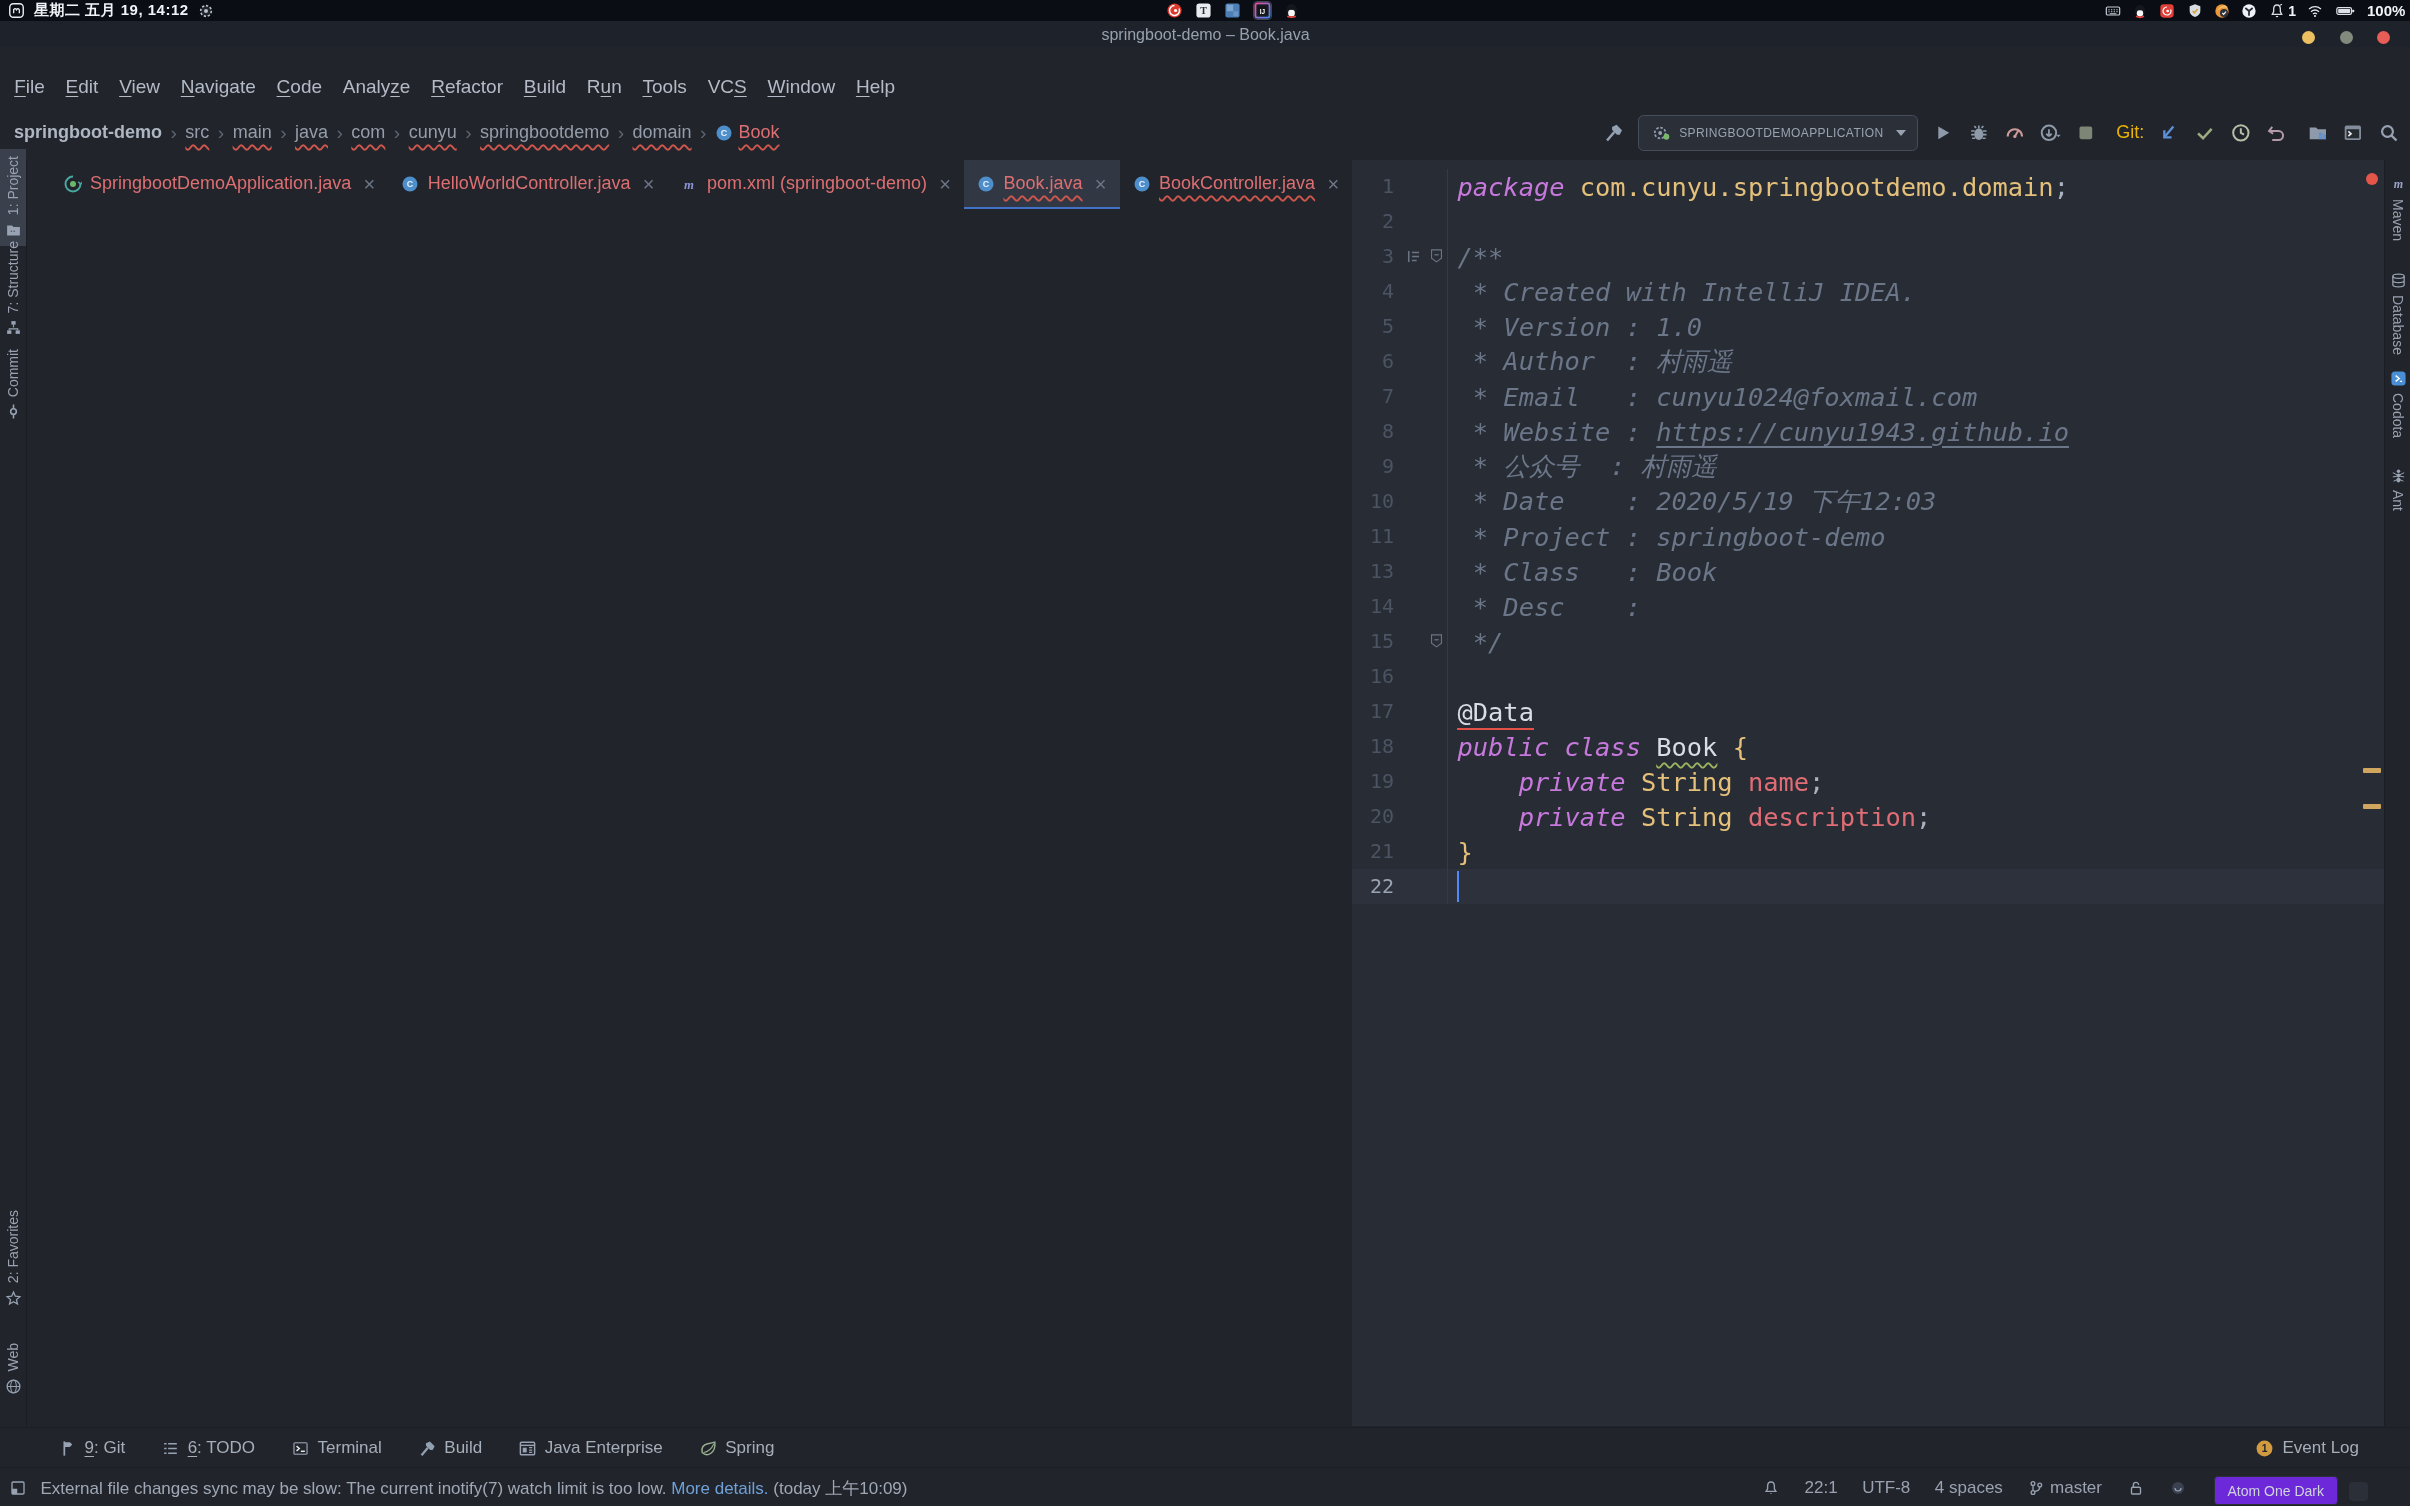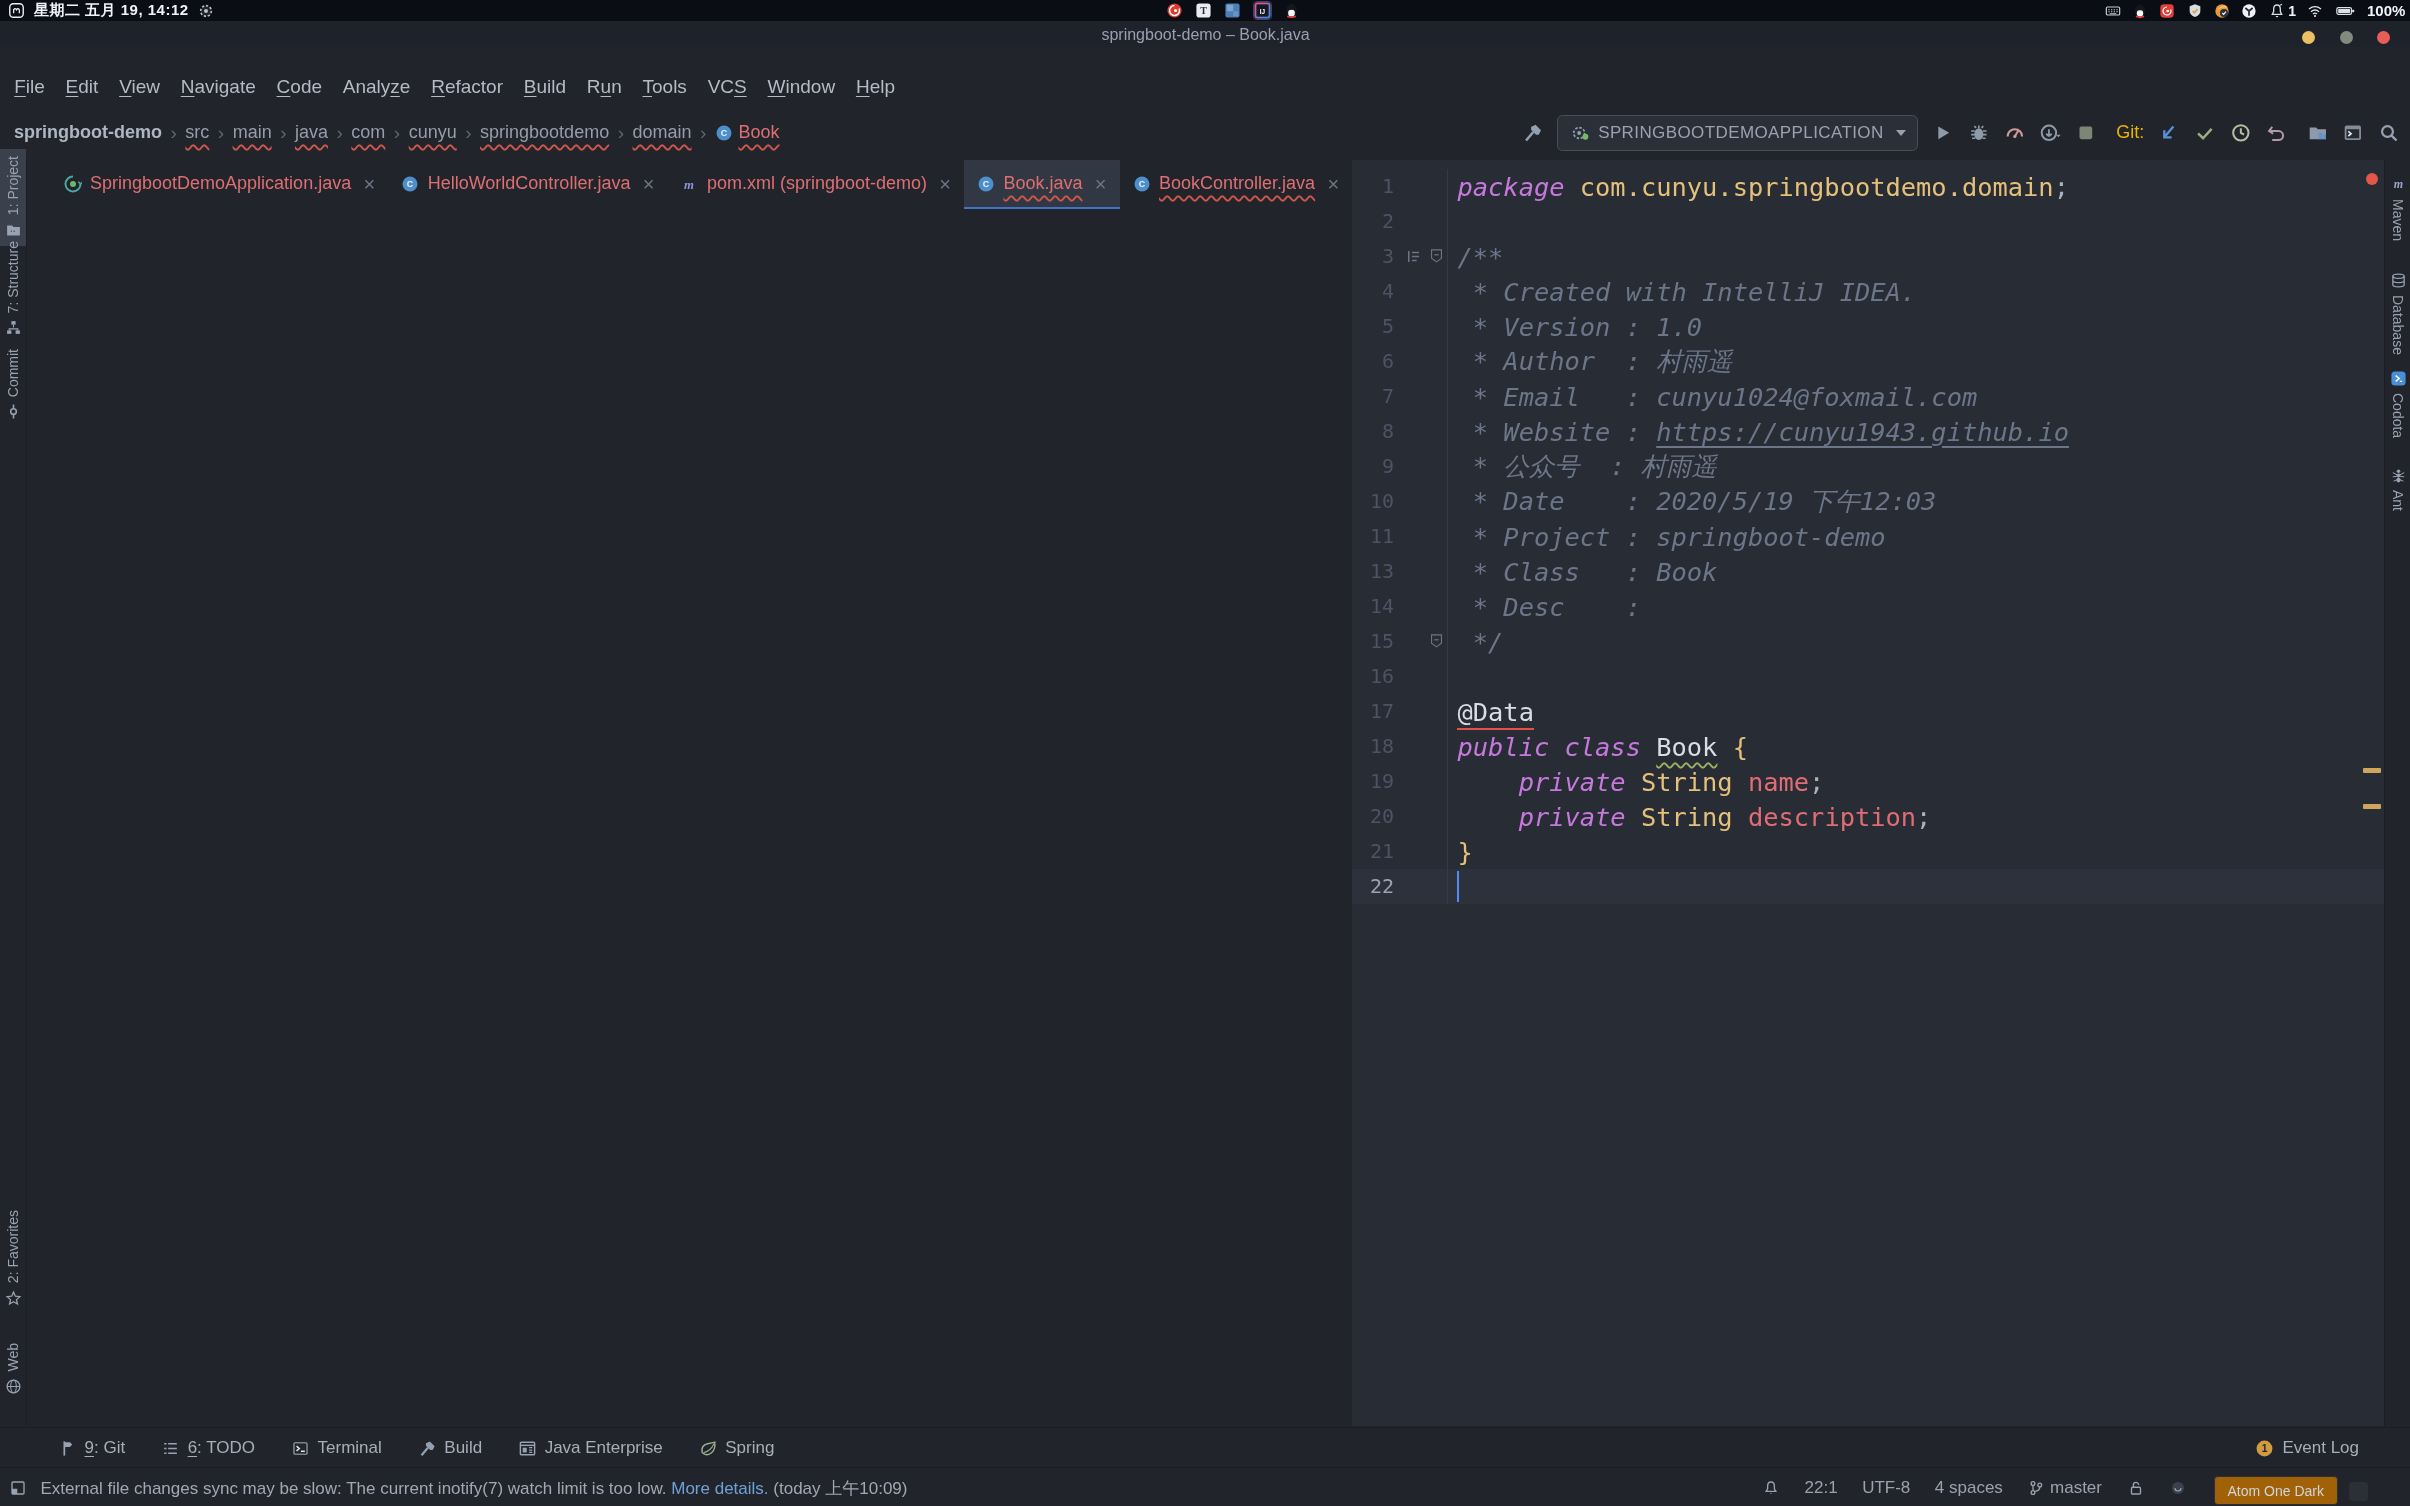--- a/index.html
+++ b/index.html
@@ -39,21 +39,21 @@
   .crumb-root{font-weight:bold;color:#aeb6c2;}
   .crumb{color:#959daa;}
   .crumb.current{color:#dd6f72;}
   .crumb.wavy,.crumb-wavy{text-decoration:underline wavy #cf564d;text-decoration-thickness:1.9px;text-underline-offset:5.6px;}
   .crumb-sep{color:#5d6674;font-size:19px;padding:0 8.5px;}
   .crumb-cicon{width:18px;height:18px;margin-right:5.6px;}
   .runbar{position:absolute;right:11.3px;top:0;height:55px;display:flex;align-items:center;gap:14px;}
   .tool-icon{width:21.7px;height:21.7px;}
   .runcfg{display:flex;align-items:center;gap:8.5px;height:34px;padding:0 11.3px;border:0.9px solid #464e5c;
           border-radius:5.6px;background:#2a2f38;}
-  .runcfg-label{font-size:17px;color:#9aa2b1;letter-spacing:0.4px;}
+  .runcfg-label{font-size:12px;color:#9aa2b1;letter-spacing:0.4px;}
   .dd-arrow{width:0;height:0;border-left:5.6px solid transparent;border-right:5.6px solid transparent;
             border-top:6.6px solid #9aa2b1;margin-left:3.8px;}
   .git-label{font-size:18px;color:#eab308;margin-left:5.6px;}
 
   
   .main{position:absolute;left:0;top:160px;width:2411px;height:1266px;display:flex;}
   .stripe{width:26px;background:#21252b;position:relative;flex:none;}
   .stripe-l{border-right:0.9px solid #1a1d23;}
   .stripe-r{border-left:0.9px solid #1a1d23;}
   .stripe-item{position:absolute;left:0;width:26px;display:flex;flex-direction:column;align-items:center;
@@ -113,21 +113,21 @@
 
   
   .statusbar{position:absolute;left:0;top:1467px;width:2411px;height:40px;background:#21252b;
              border-top:0.9px solid #1a1d23;display:flex;align-items:center;font-size:17px;}
   .sb-left{display:flex;align-items:center;gap:13px;padding-left:9.4px;}
   .sb-msg{color:#a0a8b6;}
   .sb-link{color:#6fa0d8;}
   .sb-right{position:absolute;right:224px;top:0;height:40px;display:flex;align-items:center;gap:24.5px;color:#9aa2b1;}
   .sb-branch{display:flex;align-items:center;gap:4.7px;}
   .sb-icon{width:18px;height:18px;}
-  .theme-badge{position:absolute;right:73px;bottom:2.8px;background:#a16207;color:#cfd4dc;font-size:14px;
+  .theme-badge{position:absolute;right:73px;bottom:2.8px;background:#6d28d9;color:#cfd4dc;font-size:14px;
                padding:5.6px 13px;border-radius:3.8px;border:0.9px solid #2a2f38;}
   .corner-icon{position:absolute;right:43px;bottom:7.5px;width:19px;height:19px;background:#2a2f38;border-radius:3.8px;}
 </style>
 </head>
 <body>
 
 <div class="screen">
 
   <div class="sysbar">
     <div class="sys-left">

